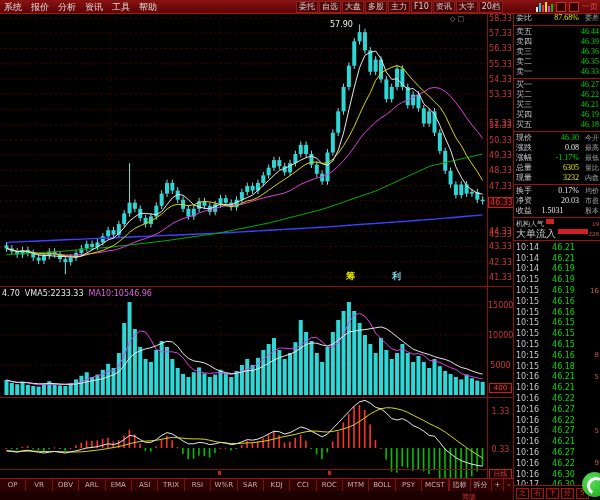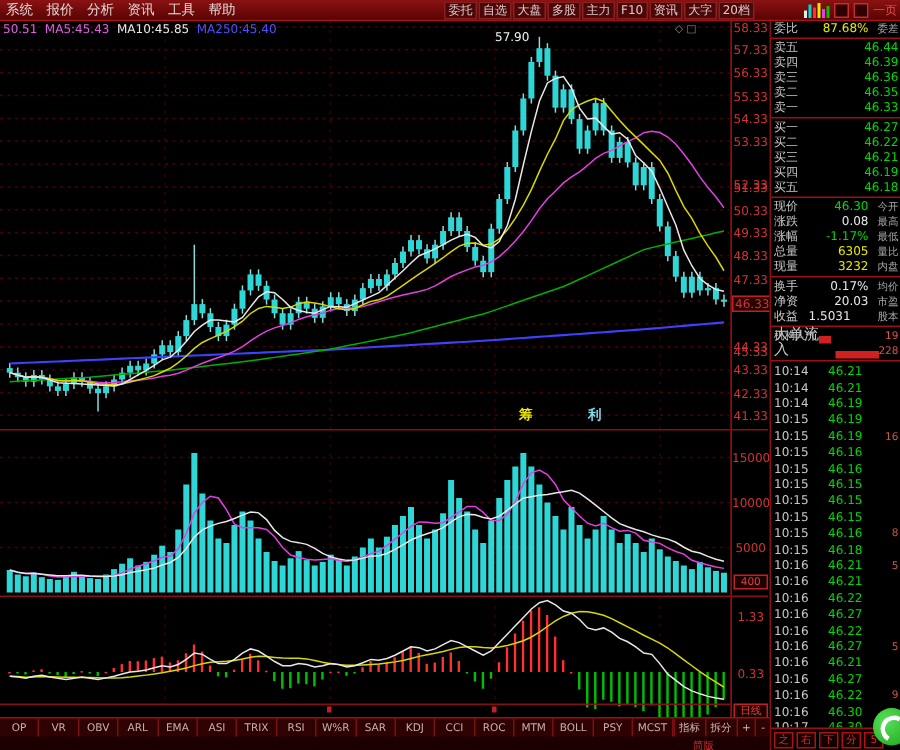--- a/index.html
+++ b/index.html
@@ -30,22 +30,22 @@
   
   #axiscol{position:absolute;left:487px;top:13px;width:25px;height:465px;z-index:2;
            border-left:1px solid #8a1010;}
   .axlabel{position:absolute;width:100%;text-align:center;font-size:8px;line-height:9px;color:#d03434;}
   .axhl{border:1px solid #c02020;background:#2a0000;}
   .axbox{position:absolute;left:1px;width:21px;text-align:center;font-size:7px;line-height:8px;
          color:#e04040;border:1px solid #c02020;background:#1c0000;}
   
   #quotepanel{position:absolute;left:513px;top:13px;width:87px;height:487px;background:#000;
               border-left:1px solid #8a1010;z-index:4;display:flex;flex-direction:column;overflow:hidden;}
-  .qrow{height:10px;min-height:10px;display:flex;align-items:flex-end;font-size:8px;
-        line-height:10px;padding:0 2px;}
+  .qrow{height:10px;min-height:10px;display:flex;align-items:flex-start;font-size:8px;
+        line-height:10px;padding:0 2px;font-family:Liberation Serif, serif;}
   .qlab{color:#c8c8c8;width:26px;}
   .qval{flex:1;text-align:right;}
   .qrlab{width:20px;text-align:right;color:#a8a8a8;font-size:7px;}
   .qdiv{border-top:1px solid #9b1010;height:0;margin:1px 0;}
   .hline .qval{color:#e8e800;}
   .bar{height:5px;background:#d02020;margin-left:2px;}
   #ticks{flex:1;overflow:hidden;}
   .trow{height:10.8px;display:flex;align-items:center;font-size:8px;padding:0 2px;}
   #tabsrow{height:12px;border-top:1px solid #9b1010;display:flex;align-items:center;gap:2px;padding:1px 2px;}
   .tabbox{width:11px;height:9px;border:1px solid #b01010;color:#d03030;font-size:7px;
@@ -500,21 +500,21 @@
       <rect x="470.95" y="448" width="1.6" height="28.336000000000013" fill="#00c000"></rect>
       <rect x="476.29999999999995" y="448" width="1.6" height="23.47644444444444" fill="#00c000"></rect>
       <rect x="481.65" y="448" width="1.6" height="18.00088888888888" fill="#00c000"></rect>
       <polyline points="6.5,450.8 11.85,451.08 17.2,451.4533333333333 22.549999999999997,451.29 27.9,451.08 33.25,451.12666666666667 38.599999999999994,451.28 43.949999999999996,451.5 49.3,451.5777777777778 54.65,451.64 60,451.73333333333335 65.35,451.82666666666665 70.69999999999999,451.9511111111111 76.05,452.0133333333333 81.39999999999999,451.79555555555555 86.75,451.3288888888889 92.1,450.70666666666665 97.44999999999999,450.08444444444444 102.8,449.4 108.14999999999999,448.46666666666664 113.5,447.53333333333336 118.85,446.53777777777776 124.19999999999999,445.29333333333335 129.55,443.73777777777775 134.89999999999998,442.43111111111114 140.25,441.56 145.6,441.0933333333333 150.95,440.78222222222223 156.29999999999998,440.31555555555553 161.64999999999998,439.2888888888889 167,438.1377777777778 172.35,437.5155555555556 177.7,437.73333333333335 183.04999999999998,438.26222222222225 188.39999999999998,438.7288888888889 193.75,438.88444444444445 199.1,438.88444444444445 204.45,439.2577777777778 209.79999999999998,440.28444444444443 215.14999999999998,441.5288888888889 220.5,442.46222222222224 225.85,443.08444444444444 231.2,443.4888888888889 236.54999999999998,443.4888888888889 241.89999999999998,443.2711111111111 247.24999999999997,442.96 252.6,442.6488888888889 257.95,442.02666666666664 263.29999999999995,441.24888888888887 268.65,440.31555555555553 274,439.00888888888886 279.34999999999997,437.5777777777778 284.7,436.4888888888889 290.04999999999995,435.46222222222224 295.4,434.37333333333333 300.75,432.9111111111111 306.09999999999997,431.7288888888889 311.45,431.1066666666667 316.79999999999995,431.1066666666667 322.15,431.7288888888889 327.5,431.97777777777776 332.84999999999997,431.35555555555555 338.2,430.26666666666665 343.54999999999995,428.8666666666667 348.9,427.15555555555557 354.25,424.6666666666667 359.59999999999997,421.4 364.95,417.6666666666667 370.29999999999995,413.93333333333334 375.65,410.97777777777776 381,408.8 386.34999999999997,407.7111111111111 391.7,407.8666666666667 397.04999999999995,408.8 402.4,410.2 407.75,412.3777777777778 413.09999999999997,415.1777777777778 418.45,417.91555555555556 423.79999999999995,420.56 429.15,423.5155555555556 434.5,426.09777777777776 439.84999999999997,428.7422222222222 445.2,432.00888888888886 450.54999999999995,435.8977777777778 455.9,439.9422222222222 461.24999999999994,443.8311111111111 466.59999999999997,447.68888888888887 471.95,451.36 477.29999999999995,454.68888888888887 482.65,458.0177777777778" fill="none" stroke="#d8d800" stroke-width="1"></polyline>
       <polyline points="6.5,450.8 11.85,451.36 17.2,452.2 22.549999999999997,450.8 27.9,450.24 33.25,451.36 38.599999999999994,452.2 43.949999999999996,453.04 49.3,452.2 54.65,451.36 60,452.2 65.35,453.04 70.69999999999999,451.92 76.05,450.8 81.39999999999999,449.4 86.75,448 92.1,447.44 97.44999999999999,446.6 102.8,445.2 108.14999999999999,443.8 113.5,444.64 118.85,442.96 124.19999999999999,439.6 129.55,435.4 134.89999999999998,436.24 140.25,439.6 145.6,442.4 150.95,442.4 156.29999999999998,439.6 161.64999999999998,435.4 167,432.6 172.35,434 177.7,437.36 183.04999999999998,441 188.39999999999998,443.8 193.75,443.8 199.1,442.4 204.45,442.96 209.79999999999998,444.64 215.14999999999998,443.8 220.5,442.4 225.85,442.96 231.2,444.64 236.54999999999998,443.8 241.89999999999998,441.84 247.24999999999997,439.6 252.6,440.16 257.95,439.04 263.29999999999995,436.8 268.65,434 274,431.2 279.34999999999997,431.76 284.7,434 290.04999999999995,432.6 295.4,429.8 300.75,427 306.09999999999997,428.4 311.45,431.2 316.79999999999995,434 322.15,436.8 327.5,434 332.84999999999997,428.4 338.2,422.8 343.54999999999995,417.2 348.9,411.6 354.25,406 359.59999999999997,401.8 364.95,400.4 370.29999999999995,403.2 375.65,407.4 381,408.8 386.34999999999997,413 391.7,418.6 397.04999999999995,420 402.4,418.6 407.75,421.4 413.09999999999997,425.6 418.45,427.84 423.79999999999995,431.2 429.15,435.4 434.5,436.24 439.84999999999997,442.4 445.2,449.4 450.54999999999995,453.6 455.9,457.8 461.24999999999994,460.6 466.59999999999997,462.56 471.95,464.24 477.29999999999995,465.36 482.65,466.2" fill="none" stroke="#e8e8e8" stroke-width="1"></polyline>
       <line x1="0" y1="286.5" x2="512" y2="286.5" stroke="#8a1010"></line>
       <line x1="0" y1="397.5" x2="512" y2="397.5" stroke="#8a1010"></line>
       <line x1="487.5" y1="13" x2="487.5" y2="478" stroke="#8a1010"></line>
     </svg>
 
-  <div id="legend-main" class="legend" style="left:2px;top:15px;"><span style="color: rgb(224, 96, 224);">50.51</span><span style="color: rgb(224, 96, 224);">MA5:45.43</span><span style="color: rgb(232, 232, 232);">MA10:45.85</span><span style="color: rgb(80, 80, 255);">MA250:45.40</span></div>
+  <div id="legend-vol" class="legend" style="left:2px;top:289px;"><span style="color: rgb(232, 232, 232);">4.70</span><span style="color: rgb(232, 232, 232);">VMA5:2233.33</span><span style="color: rgb(224, 96, 224);">MA10:10546.96</span></div>
   <div id="peak">57.90</div>
   <div id="mini-icons">◇ □</div>
 
   <div id="axiscol">
       <div class="axlabel" style="top: 1px;">58.33</div>
       <div class="axlabel" style="top: 16px;">57.33</div>
       <div class="axlabel" style="top: 31px;">56.33</div>
       <div class="axlabel" style="top: 47px;">55.33</div>
       <div class="axlabel" style="top: 62px;">54.33</div>
       <div class="axlabel" style="top: 77px;">53.33</div>

